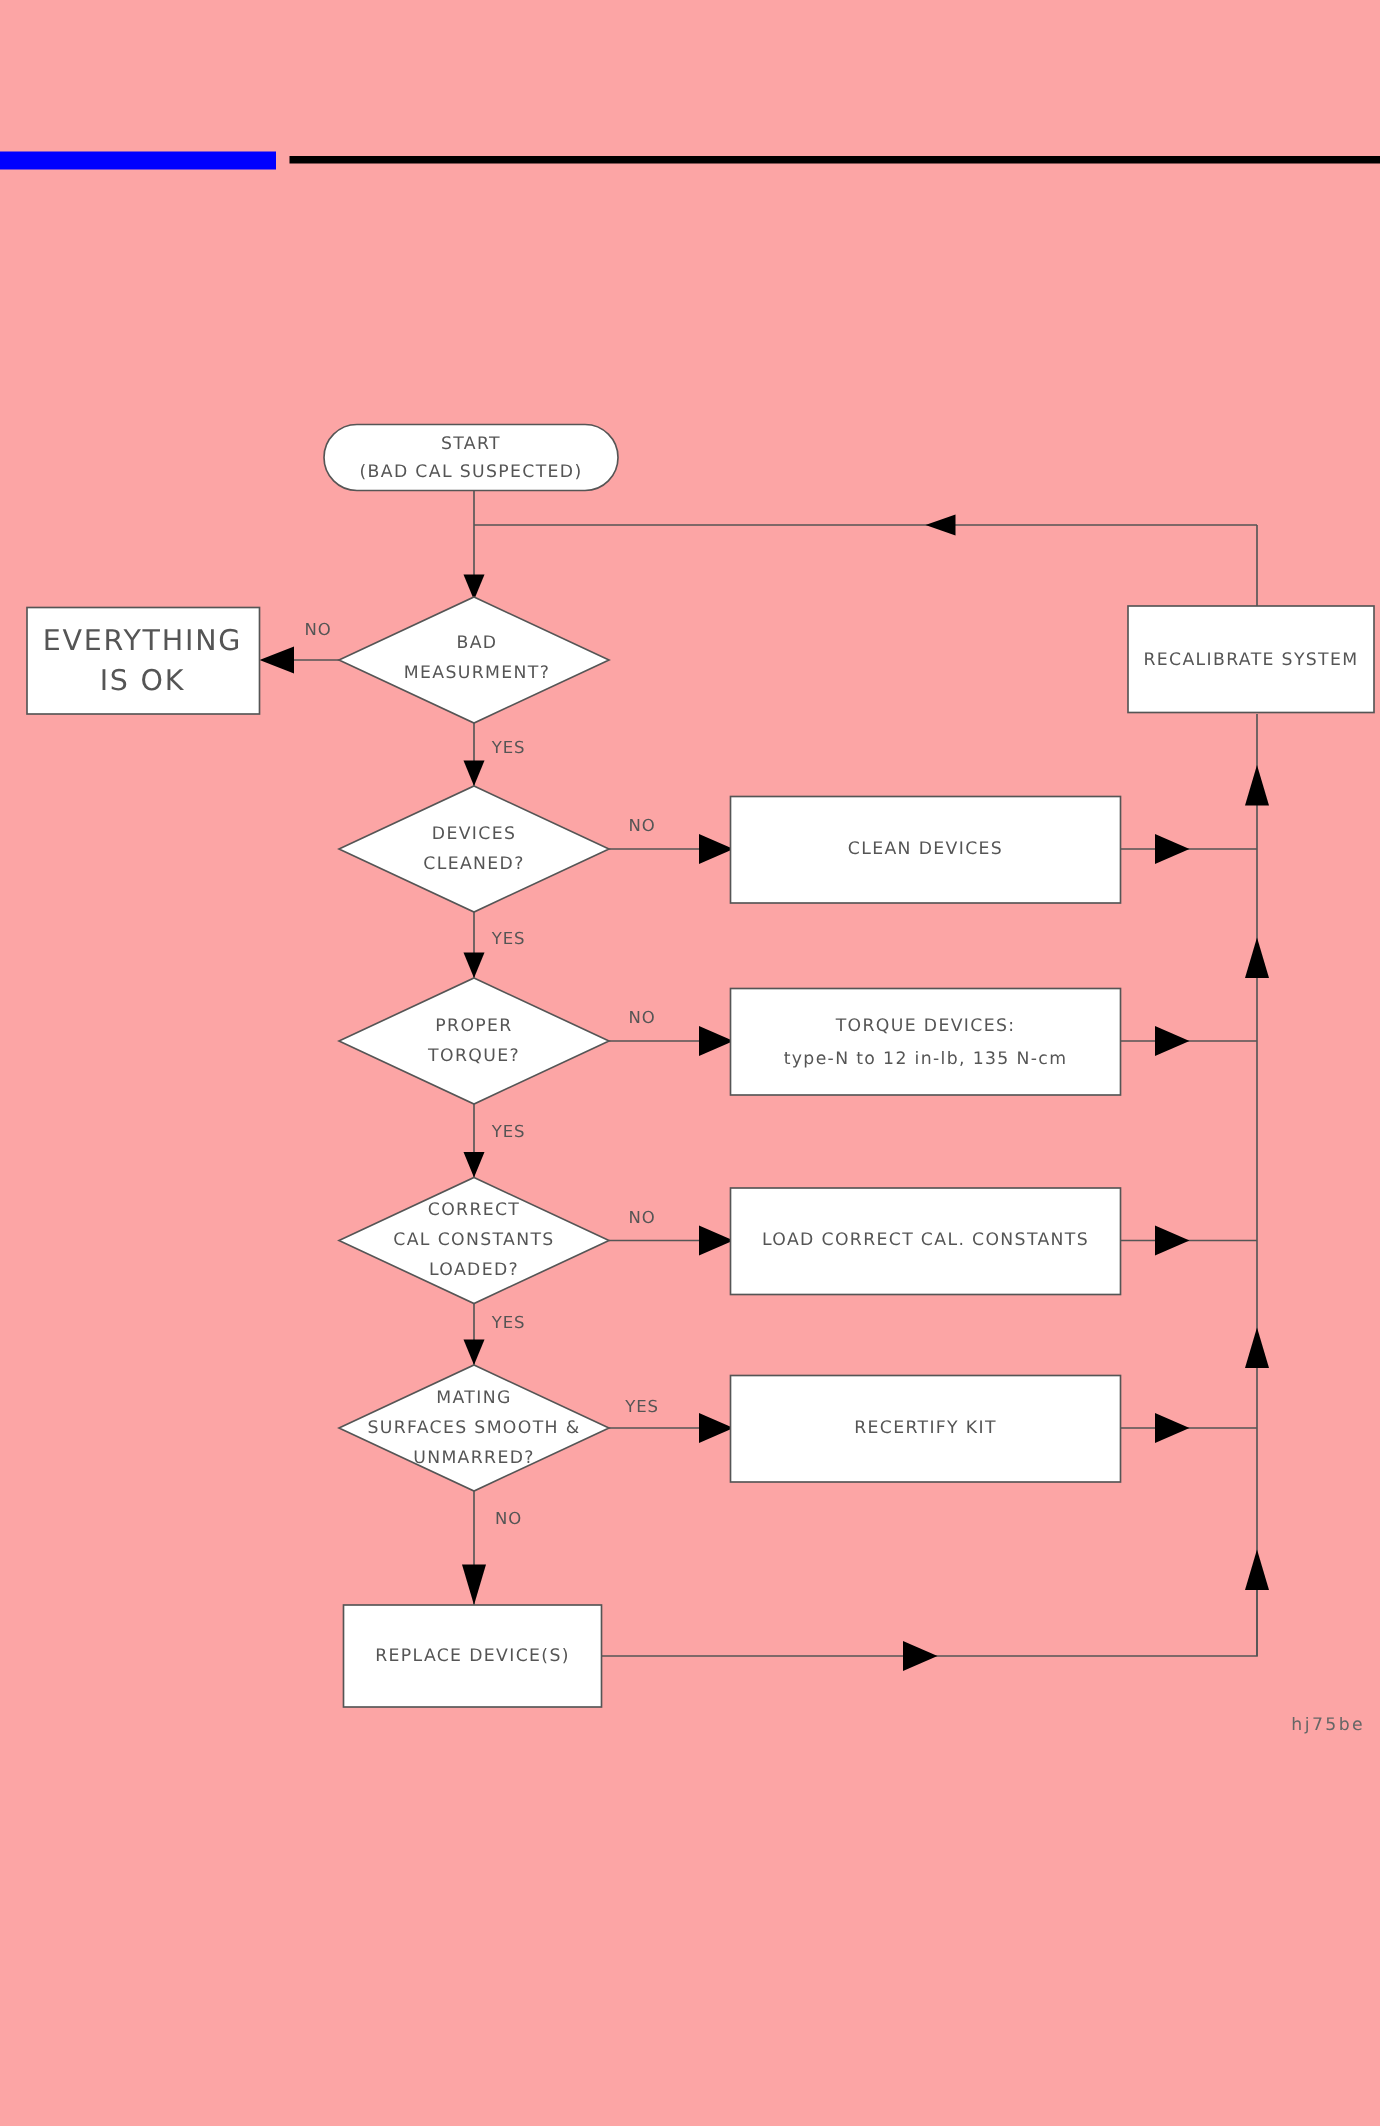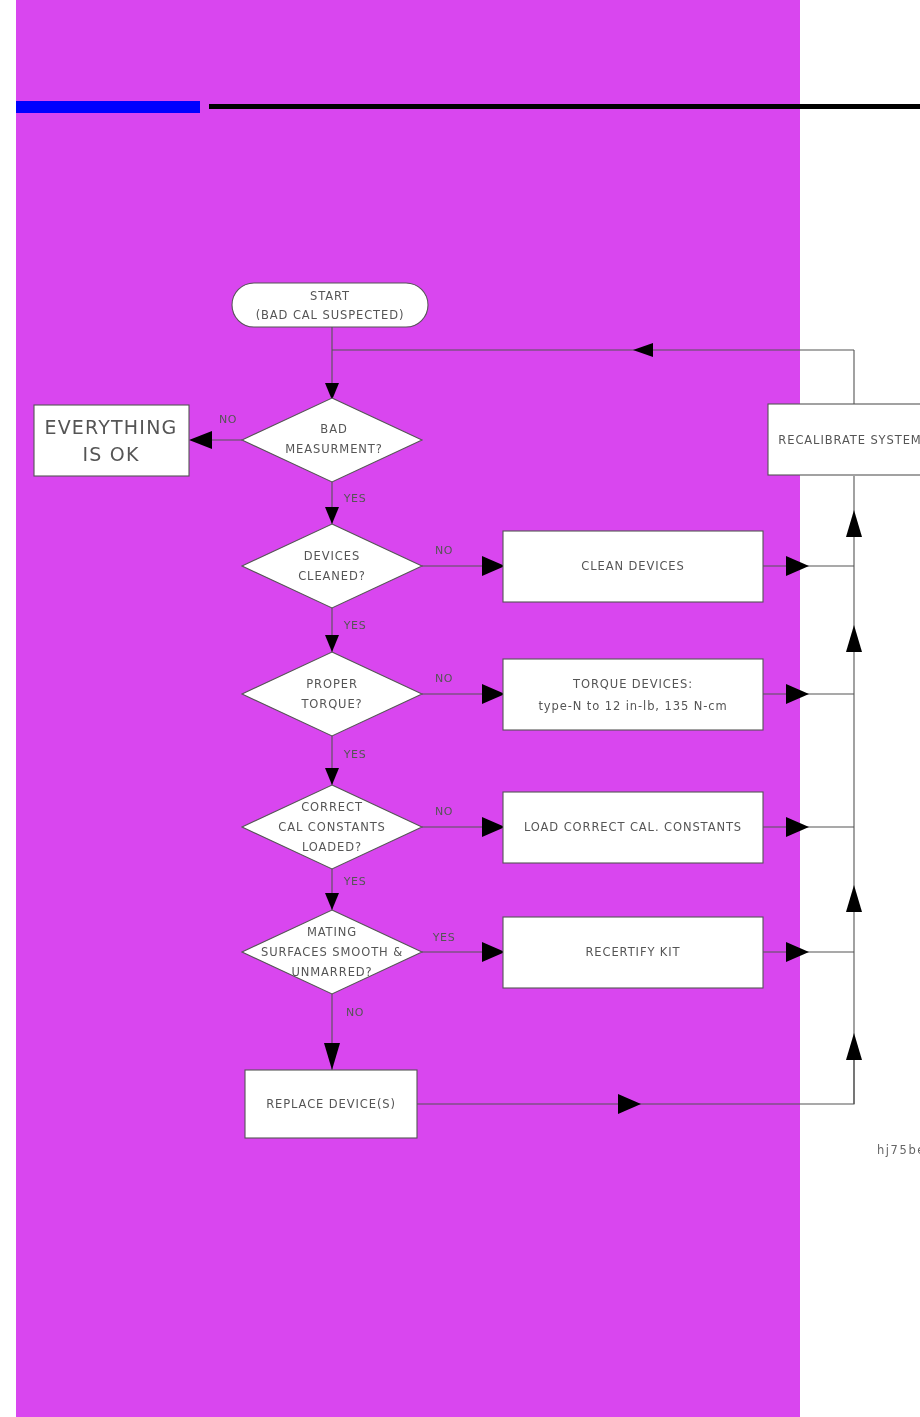--- a/index.html
+++ b/index.html
@@ -11,24 +11,23 @@
   body {
     width: 920px;
     height: 1417px;
     position: relative;
     font-family: "DejaVu Sans", sans-serif;
     overflow: hidden;
   }
   #page {
     position: absolute;
     left: 0; top: 0;
-    width: 784px;
+    width: 920px;
     height: 1417px;
-    background: #d946ef;
-    margin-left: 16px;
+    background: #fca5a5;
   }
   .hdr-blue {
     position: absolute;
     left: 0px;
     top: 101px;
     width: 184px;
     height: 12px;
     background: #0000ff;
   }
   .hdr-rule {

